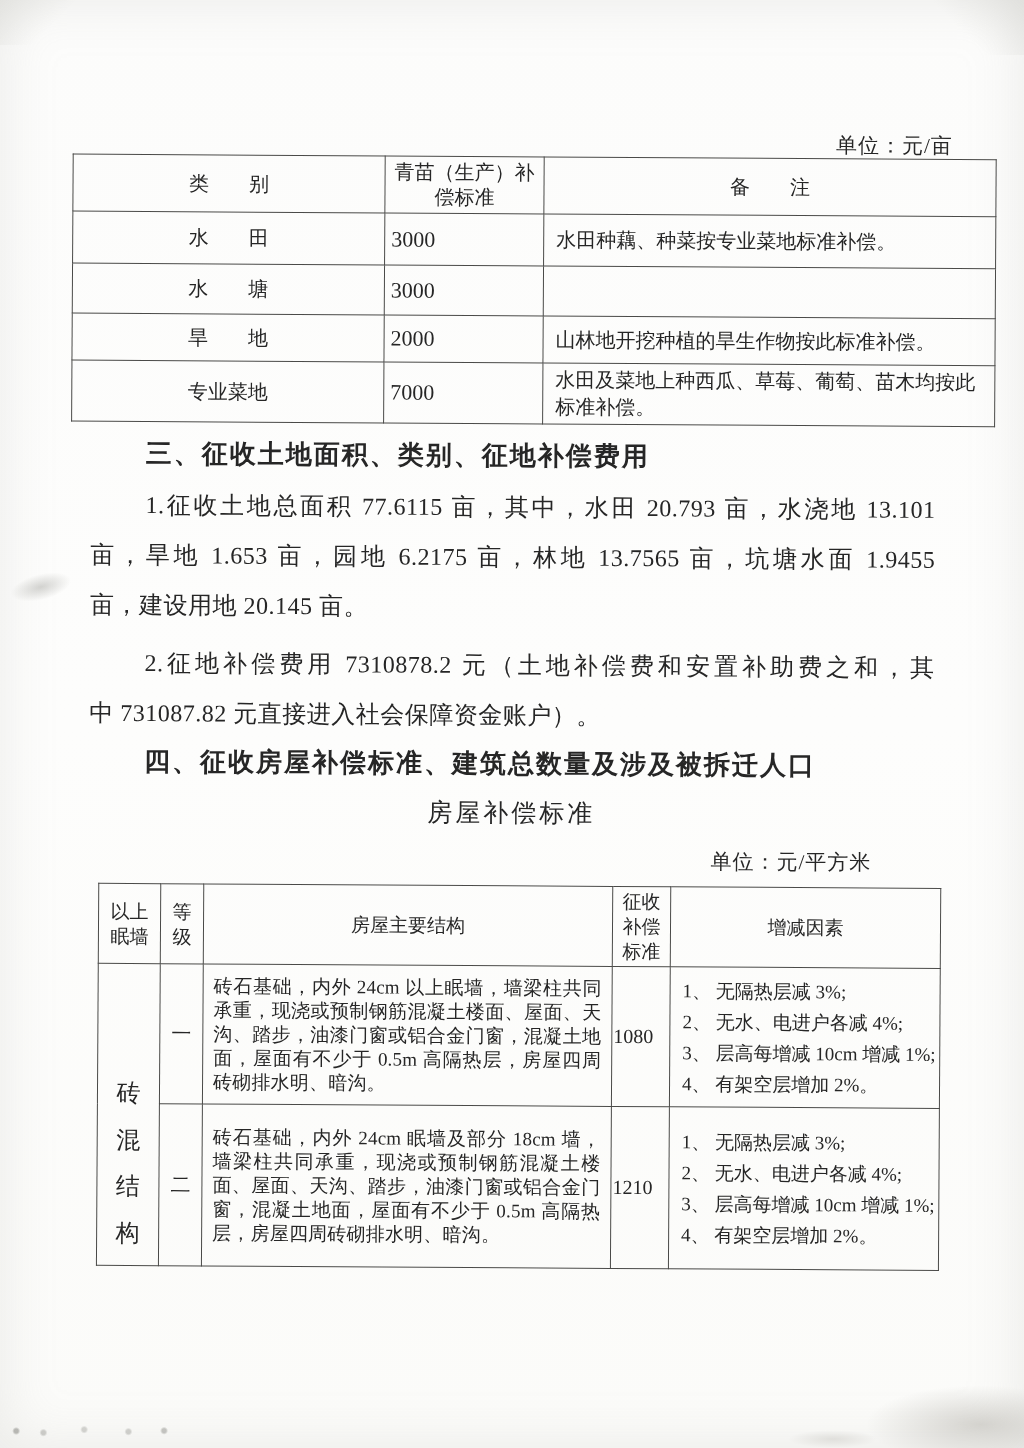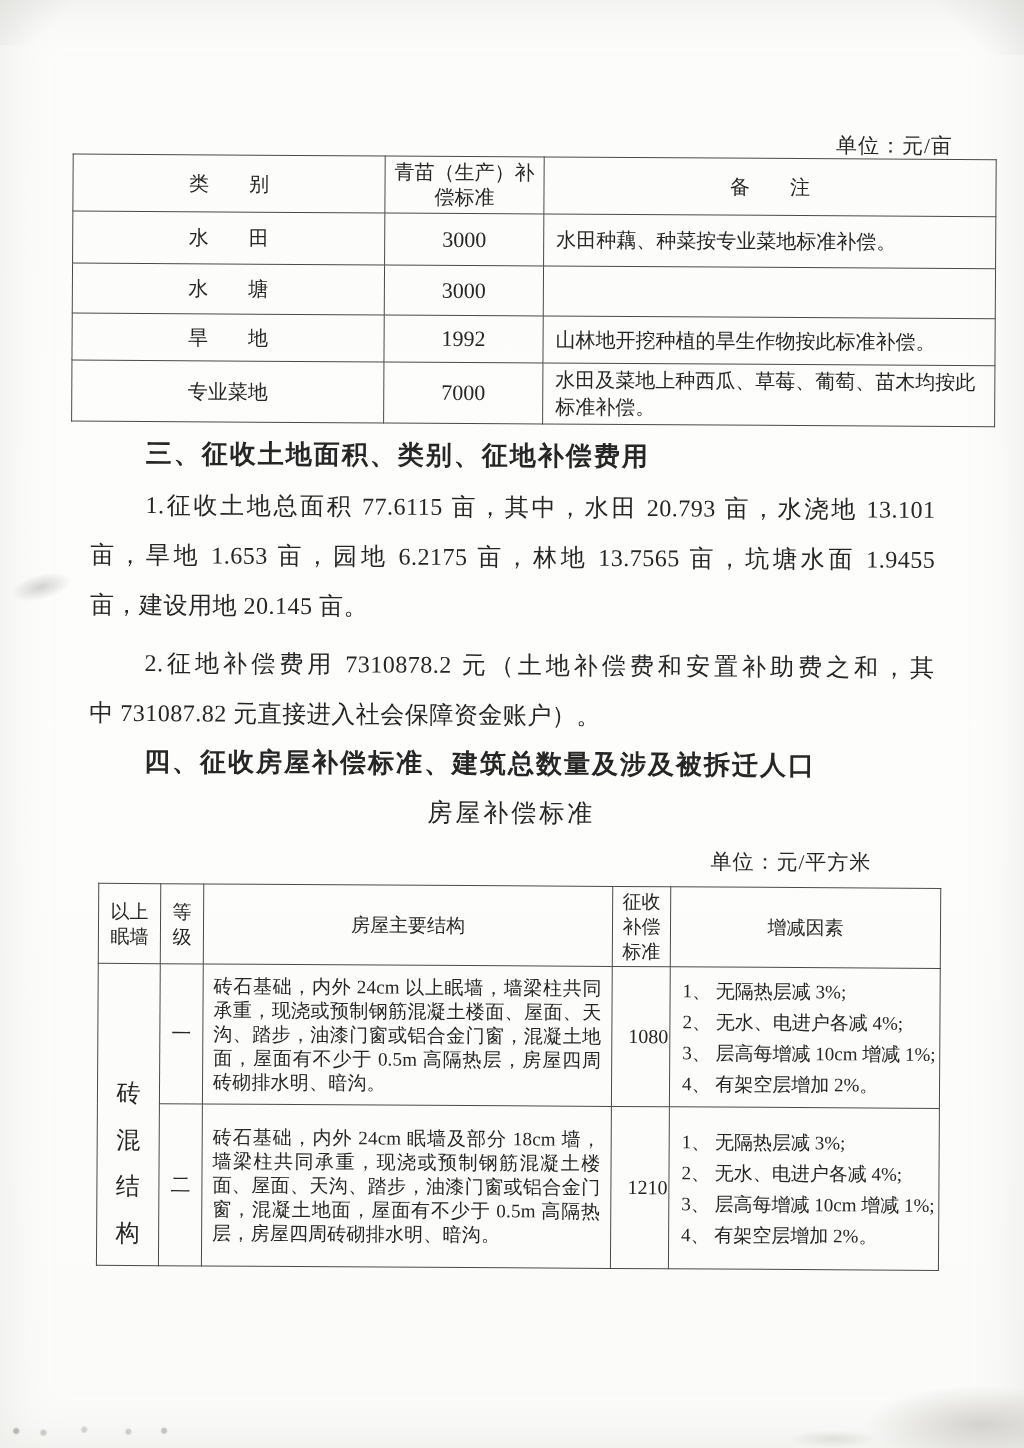--- a/index.html
+++ b/index.html
@@ -24,21 +24,21 @@
 
   
   table{border-collapse:collapse;table-layout:fixed;position:absolute;}
   td,th{border:1.5px solid #4a4a48;font-weight:normal;overflow:hidden;}
 
   
   .t1{top:155px;left:70px;width:923px;font-size:20px;}
   .t1 th{text-align:center;vertical-align:middle;line-height:25px;padding:3px 6px;}
   .t1 td{vertical-align:middle;padding:3px 6px;}
   .t1 .c-cat{text-align:center;}
-  .t1 .c-std{text-align:center;font-size:22px;}
+  .t1 .c-std{text-align:left;font-size:22px;}
   .t1 .c-rem{text-align:left;padding-left:12px;line-height:27px;font-size:20px;}
   .t1 .hrow{height:56px;}
   .t1 .r1{height:52px;}
   .t1 .r2{height:50px;}
   .t1 .r3{height:47px;}
   .t1 .r4{height:58px;}
 
   
   .h3{
     position:absolute;left:90px;width:870px;
@@ -61,21 +61,21 @@
   
   .t2{top:884px;left:100px;width:842px;font-size:19px;}
   .t2 th{text-align:center;vertical-align:middle;line-height:25px;padding:2px 4px;}
   .t2 .hrow{height:76px;}
   .t2 .hr1{height:140px;}
   .t2 .hr2{height:162px;}
   .t2 .type-cell{text-align:center;vertical-align:bottom;padding-bottom:8px;}
   .vert{display:inline-block;width:1.1em;word-break:break-all;line-height:1.95;font-size:24px;letter-spacing:0;}
   .t2 .grade-cell{text-align:center;vertical-align:middle;font-size:20px;}
   .t2 .struct-cell{vertical-align:middle;text-align:justify;padding:6px 10px;line-height:24px;letter-spacing:.2px;}
-  .t2 .std-cell{text-align:right;vertical-align:middle;font-size:20px;}
+  .t2 .std-cell{text-align:left;vertical-align:middle;font-size:20px;}
   .t2 .fact-cell{vertical-align:middle;padding:6px 4px 6px 12px;}
   .fline{line-height:31px;white-space:nowrap;}
 
   
   .art{position:absolute;pointer-events:none;}
   .corner-tl{left:0;top:0;width:80px;height:45px;
     background:linear-gradient(135deg,rgba(198,198,192,.30),rgba(198,198,192,0) 62%);}
   .corner-tr{right:0;top:0;width:95px;height:55px;
     background:linear-gradient(225deg,rgba(192,192,186,.32),rgba(192,192,186,0) 62%);}
   .scratch{left:10px;top:574px;width:62px;height:26px;transform:rotate(-14deg);
@@ -117,21 +117,21 @@
         <td class="c-std">3000</td>
         <td class="c-rem">水田种藕、种菜按专业菜地标准补偿。</td>
       </tr>
       <tr class="r2">
         <td class="c-cat">水　　塘</td>
         <td class="c-std">3000</td>
         <td class="c-rem"></td>
       </tr>
       <tr class="r3">
         <td class="c-cat">旱　　地</td>
-        <td class="c-std">1992</td>
+        <td class="c-std">2000</td>
         <td class="c-rem">山林地开挖种植的旱生作物按此标准补偿。</td>
       </tr>
       <tr class="r4">
         <td class="c-cat">专业菜地</td>
         <td class="c-std">7000</td>
         <td class="c-rem">水田及菜地上种西瓜、草莓、葡萄、苗木均按此标准补偿。</td>
       </tr>
     </tbody>
       </table>
 

